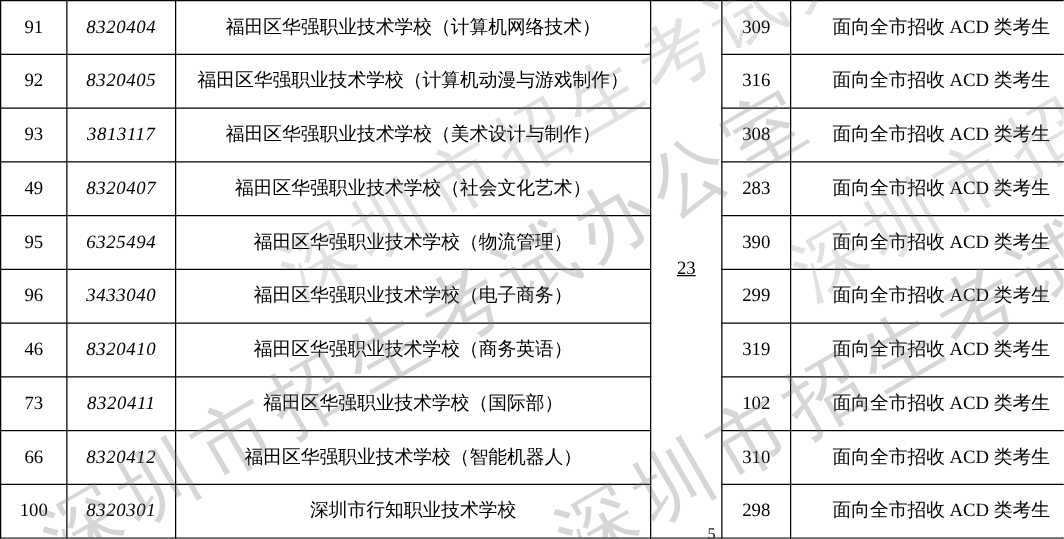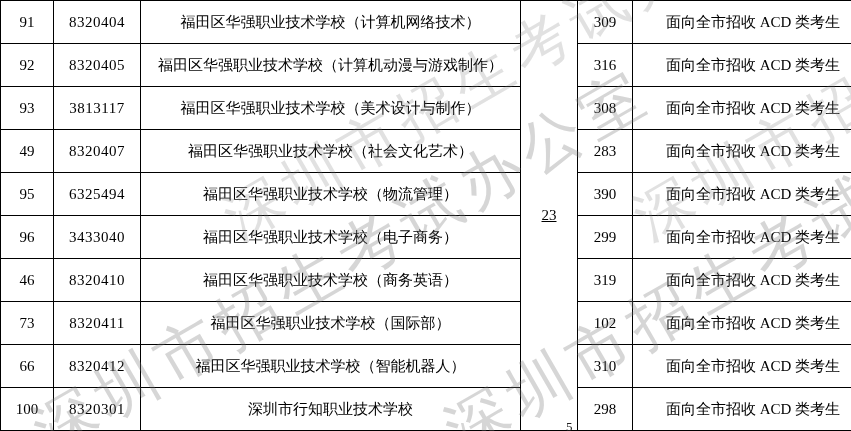--- a/index.html
+++ b/index.html
@@ -34,21 +34,21 @@
     text-align: center;
     vertical-align: middle;
     color: #000;
     background: transparent;
     font-size: 15px;
     line-height: 1.1;
     white-space: nowrap;
     overflow: hidden;
   }
   td.c-idx { width: 48px; font-family: "Liberation Serif", serif; font-size: 16px; }
-  td.c-code { width: 82px; font-size: 16px; letter-spacing: 0.5px; }
+  td.c-code { width: 82px; font-size: 16px; letter-spacing: 0.5px; font-style: italic; }
   td.c-name { width: 375px; font-size: 16px; }
   td.c-count { width: 52px; font-size: 16px; }
   td.c-score { width: 50px; font-size: 16px; }
   td.c-note { width: 236px; font-size: 16px; }
 
   
   table.sheet td.c-idx { border-left: 1px solid #000; }
 
   
   td.merged {

